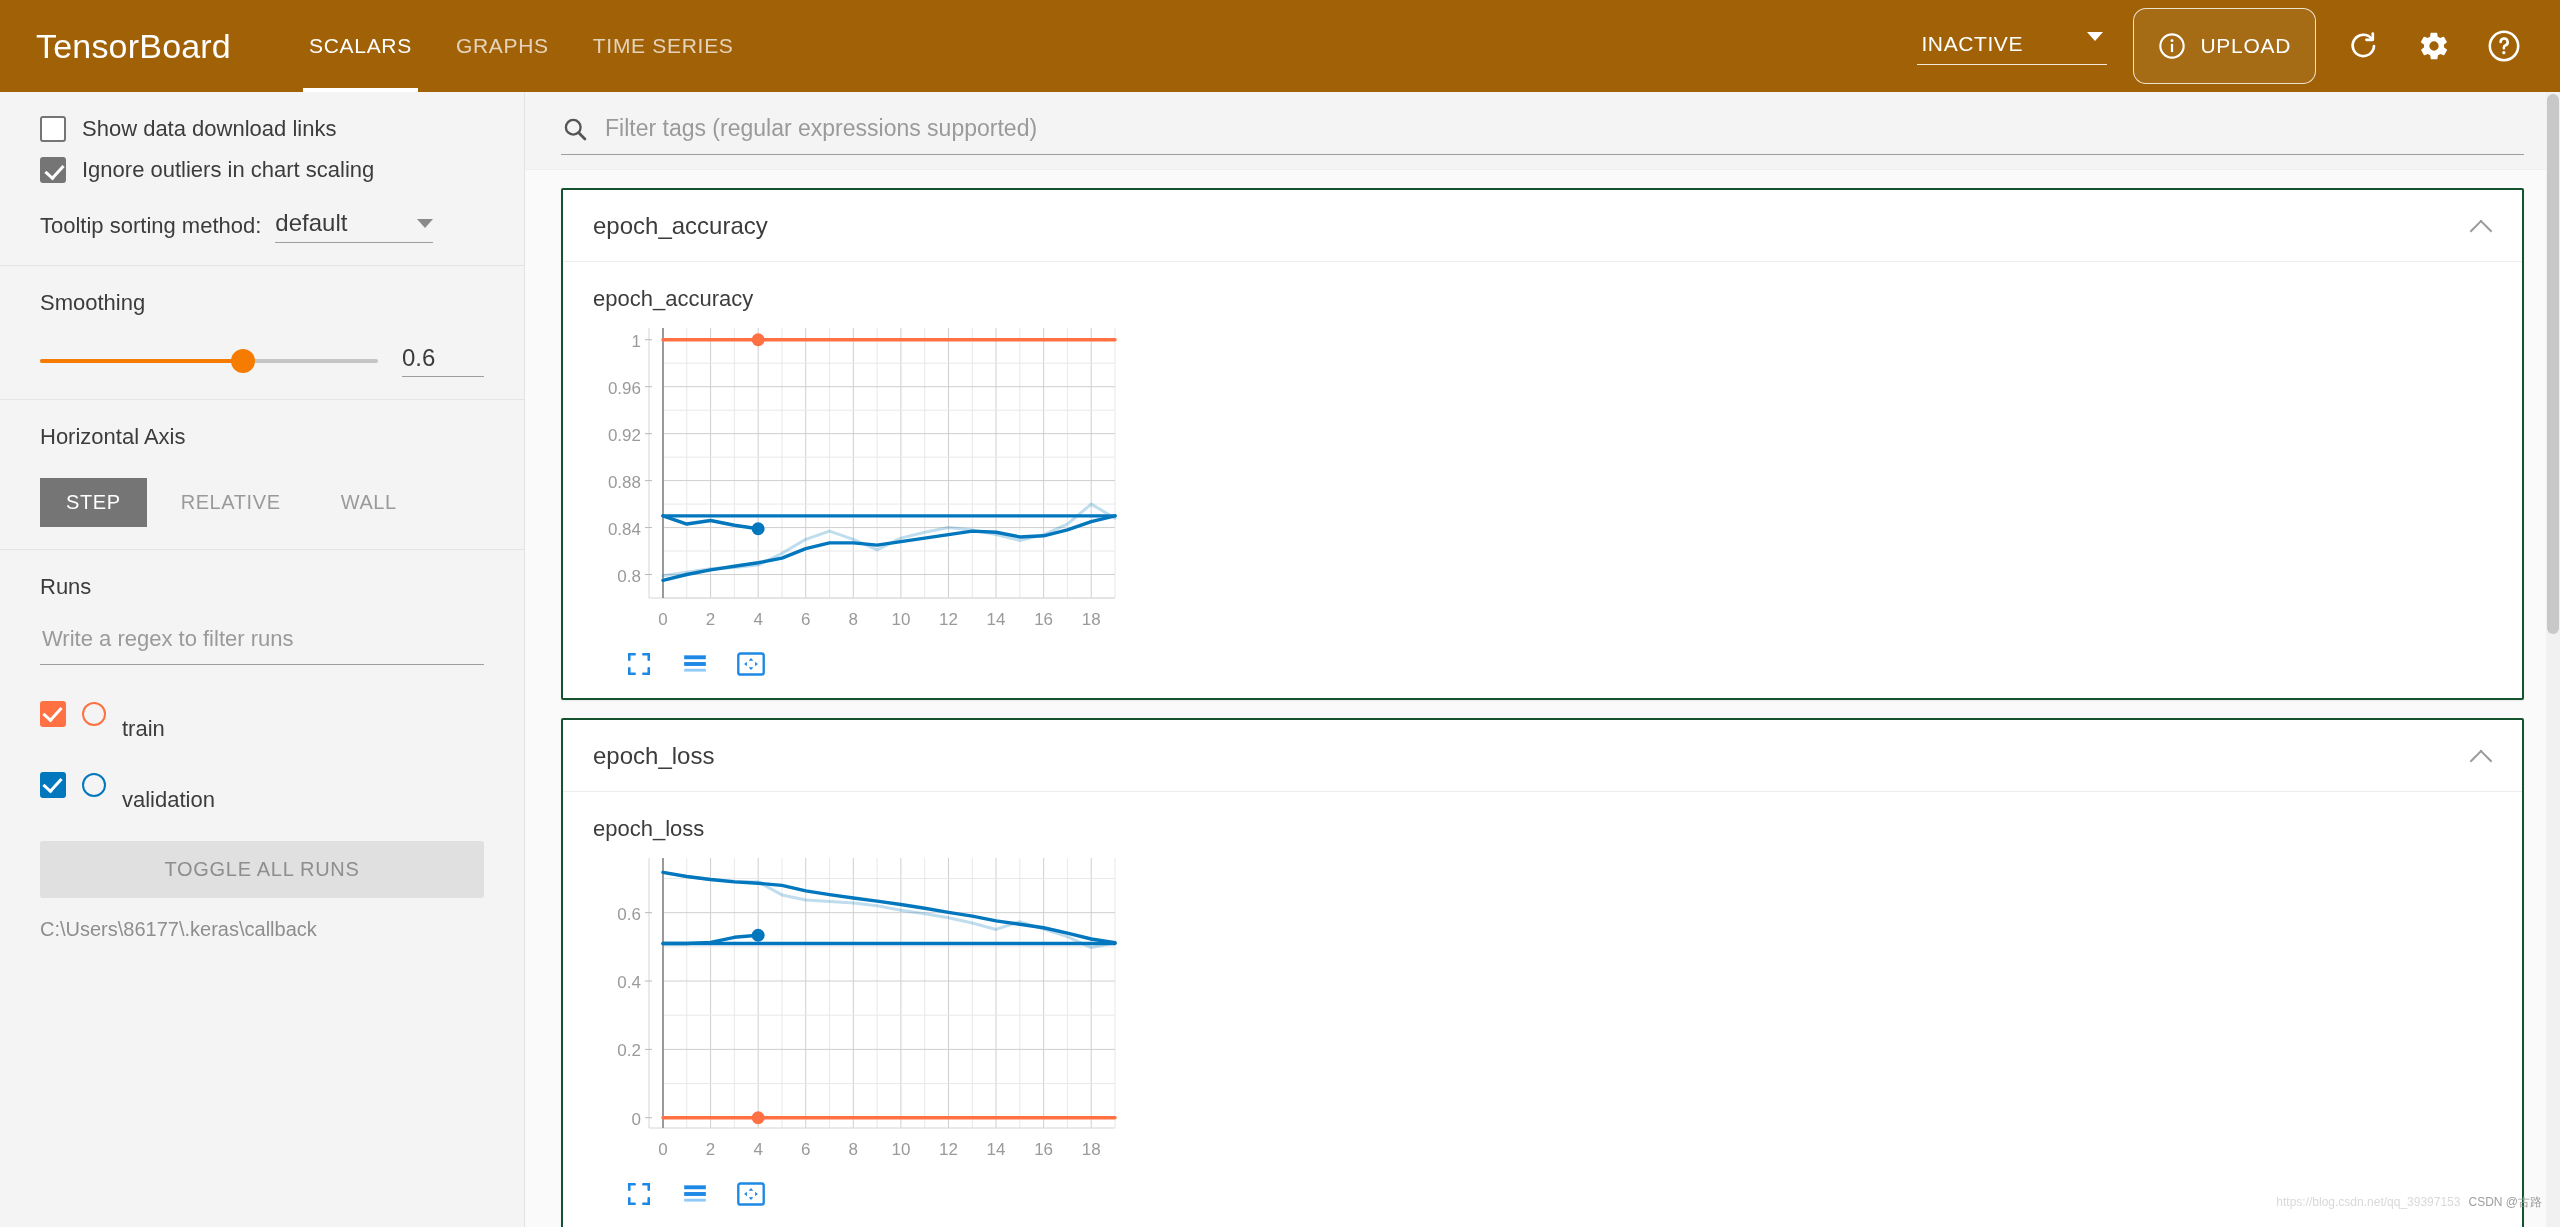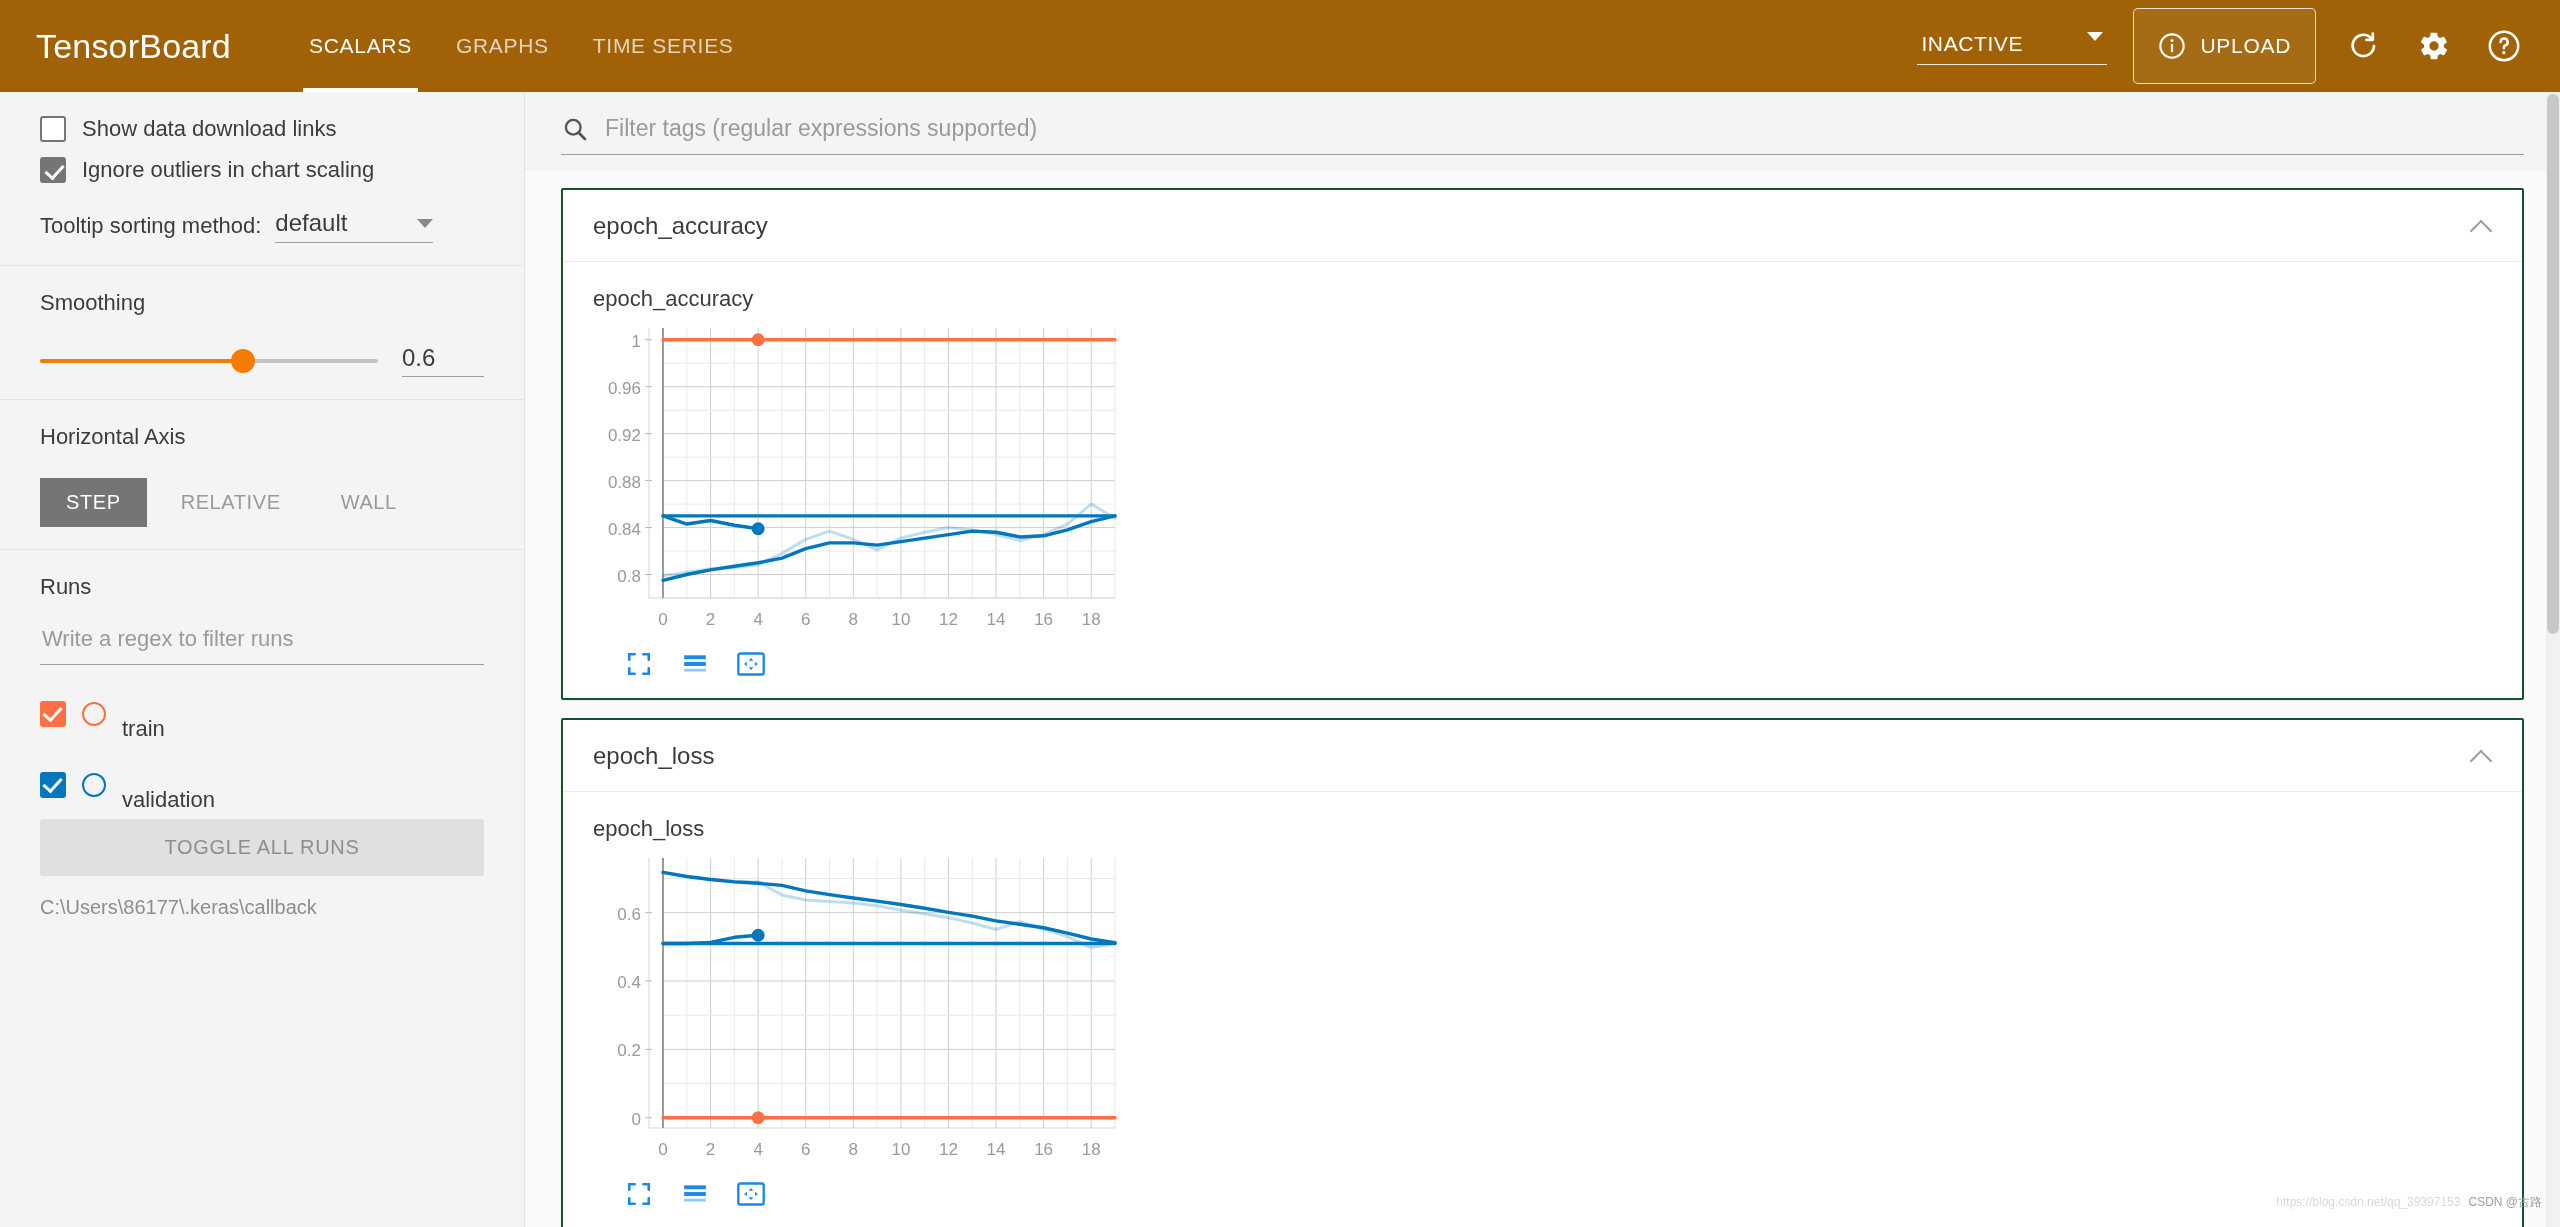--- a/index.html
+++ b/index.html
@@ -35,21 +35,21 @@
     border-bottom:1.5px solid rgba(255,255,255,.85);
     padding:4px 4px 8px 4px; cursor:pointer; min-width:190px;
   }
   .inactive-select .lbl{ font-size:21px; letter-spacing:.6px; color:#fff; }
   .caret-down{
     width:0;height:0;border-left:8px solid transparent;border-right:8px solid transparent;
     border-top:9px solid #fff; margin-left:auto;
   }
   .upload-btn{
     display:flex; align-items:center; gap:14px;
-    border:1.5px solid rgba(255,255,255,.8); border-radius:5px;
+    border:1.5px solid rgba(255,255,255,.8); border-radius:13px;
     padding:23px 24px; cursor:pointer; background:rgba(255,255,255,.06);
   }
   .upload-btn .txt{ font-size:21px; letter-spacing:.7px; }
   .icon-btn{ cursor:pointer; display:flex; align-items:center; justify-content:center;
              width:44px; height:44px; }
 
   
   .body-wrap{ display:flex; height:calc(1227px - 92px); }
 
   
@@ -112,21 +112,21 @@
   .run-row{ display:flex; align-items:center; gap:16px; margin-top:20px; cursor:pointer; }
   .run-cbox{ width:26px;height:26px;border-radius:3px; flex:0 0 26px; position:relative; }
   .run-cbox:after{
     content:""; position:absolute; left:7px; top:2px; width:8px; height:15px;
     border:solid #fff; border-width:0 3px 3px 0; transform:rotate(42deg);
   }
   .run-circle{ width:24px;height:24px;border-radius:50%;border:2.5px solid; flex:0 0 24px;}
   .run-name{ font-size:22px; color:#3c3c3c;margin-top:31px; }
 
   .toggle-all{
-    margin-top:6px; width:100%; background:#e0e0e0; color:#8e8e8e;
+    margin-top:28px; width:100%; background:#e0e0e0; color:#8e8e8e;
     text-align:center; padding:17px 0; font-size:20px; letter-spacing:.7px;
     border-radius:3px; cursor:pointer;
   }
   .path-text{ margin-top:20px; font-size:20px; color:#8e8e8e; word-break:break-all; }
 
   
   .content{ flex:1; background:#fafafa; position:relative; overflow:hidden; }
   .filterbar{
     background:#f4f4f4; padding:22px 36px 0 36px; height:78px;
     border-bottom:1px solid #eee;

